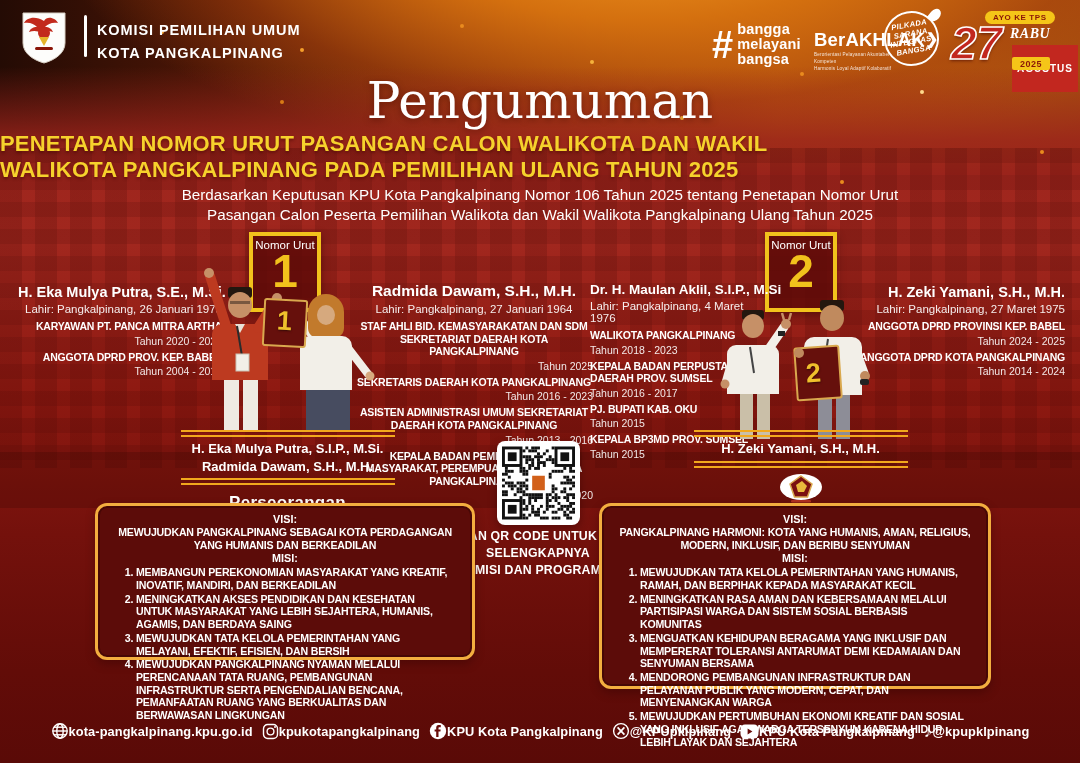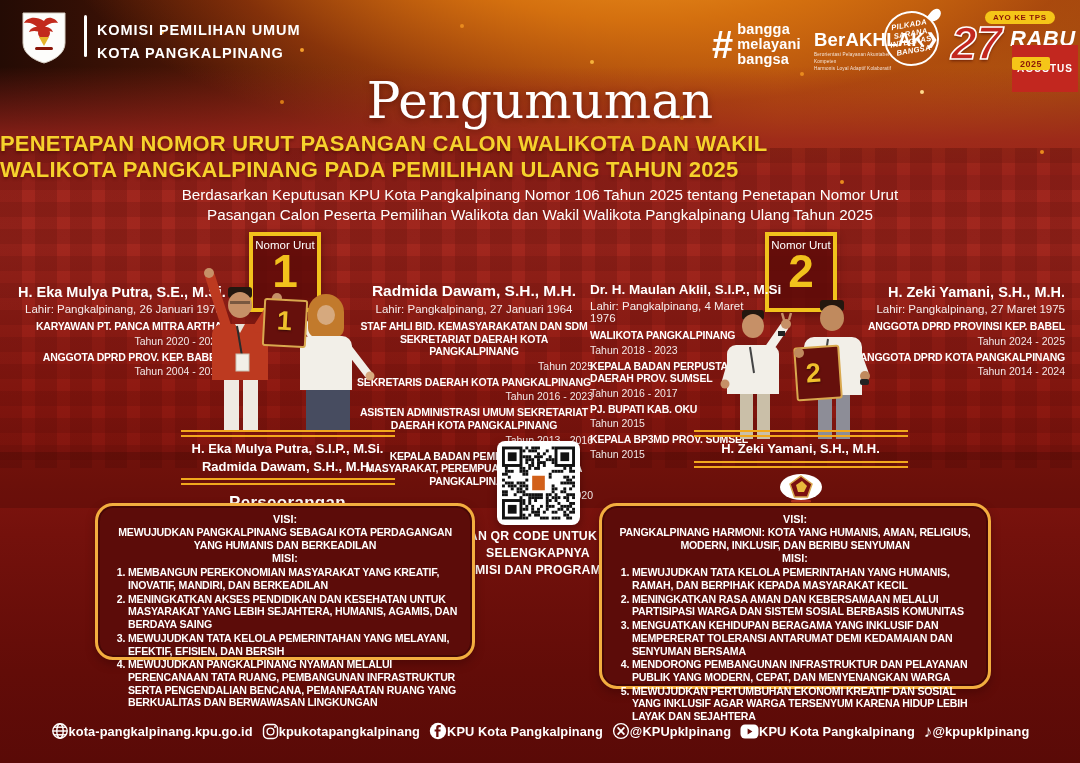--- a/index.html
+++ b/index.html
@@ -39,21 +39,21 @@
   .pilkada{position:absolute;left:884px;top:11px;width:55px;height:55px;border:2.5px solid #fff;border-radius:50%;
     transform:rotate(-10deg);text-align:center;font-style:italic;font-weight:bold;font-size:7.6px;
     line-height:1.12;padding-top:8px;box-sizing:border-box;letter-spacing:.3px;}
   .pilkada-tail{position:absolute;left:930px;top:8px;width:10px;height:14px;border-radius:50% 50% 50% 0;
     background:#fff;transform:rotate(40deg);}
   .date-badge{position:absolute;left:950px;top:8px;width:124px;height:66px;}
   .ayo-pill{position:absolute;left:35px;top:3px;background:#F5C518;color:#8a1508;font-size:8px;font-weight:bold;
     padding:2px 8px;border-radius:8px;letter-spacing:.6px;white-space:nowrap;}
   .day-num{position:absolute;left:1px;top:8px;font-size:46px;font-weight:bold;color:#C2271F;
     -webkit-text-stroke:1.6px #fff;text-shadow:0 2px 3px rgba(60,0,0,.55);font-style:italic;}
-  .weekday{position:absolute;left:60px;top:18px;font-size:22px;font-weight:bold;font-style:italic;letter-spacing:.5px;}
+  .weekday{position:absolute;left:60px;top:18px;font-size:14px;font-weight:bold;font-style:italic;letter-spacing:.5px;font-family:Liberation Serif, serif;}
   .month-pill{position:absolute;left:62px;top:37px;background:#C2271F;color:#fff;font-size:10px;font-weight:bold;
     padding:18px 5px;letter-spacing:1px;}
   .year-pill{position:absolute;left:62px;top:49px;background:#F5C518;color:#8a1508;font-size:9px;font-weight:bold;
     padding:1.5px 8px;border-radius:2px;letter-spacing:.5px;}
   
   .script-title{position:absolute;left:0;top:76px;width:100%;text-align:center;
     font-family:"DejaVu Serif",serif;font-size:50px;line-height:1;
     text-shadow:0 2px 6px rgba(70,10,0,.5);}
   .heading{position:absolute;left:0;top:131px;width:100%;text-align:left;color:#F6D22C;
     font-size:22px;font-weight:bold;line-height:1.2;letter-spacing:.2px;text-shadow:0 2px 3px rgba(60,5,0,.45);}
@@ -92,28 +92,28 @@
   .double-rule{width:214px;height:7px;margin:0 auto;border-top:2.5px solid #F2A81D;border-bottom:2.5px solid #F2A81D;box-sizing:border-box;}
   .pair-names{font-size:13px;font-weight:bold;line-height:1.35;margin:3px 0;}
   .affiliation{font-size:17px;font-weight:bold;margin-top:8px;letter-spacing:.3px;}
   .party-logo{margin-top:5px;}
   
   .qr-box{position:absolute;left:497px;top:441px;width:83px;height:84px;background:#fff;border-radius:8px;
     box-shadow:0 3px 8px rgba(40,0,0,.4);display:flex;align-items:center;justify-content:center;}
   .qr-caption{position:absolute;left:438px;top:528px;width:200px;text-align:center;
     font-size:12.3px;font-weight:bold;line-height:1.4;letter-spacing:.2px;}
   
-  .vm-box{position:absolute;border:3px solid #F3AE3F;border-radius:18px;background:#5C0C09;
+  .vm-box{position:absolute;border:3px solid #F3AE3F;border-radius:12px;background:#5C0C09;
     padding:7px 13px 8px;box-sizing:border-box;box-shadow:inset 0 0 0 2px rgba(30,0,0,.35),0 4px 10px rgba(40,0,0,.35);}
   #vm1{left:95px;top:503px;width:380px;height:157px;}
   #vm2{left:599px;top:503px;width:392px;height:186px;}
   .vm-label{text-align:center;font-weight:bold;font-size:10.8px;line-height:1.25;}
   .vm-visi{text-align:center;font-weight:bold;font-size:10.6px;line-height:1.2;letter-spacing:-.2px;}
   .vm-misi{margin:1px 0 0;padding-left:17px;font-weight:bold;font-size:10.6px;line-height:1.2;letter-spacing:-.2px;}
-  .vm-misi li{margin:0 0 1px;}
+  .vm-misi li{margin:0 8px 1px;}
   
   .footer{position:absolute;left:0;top:722px;width:100%;display:flex;justify-content:center;
     align-items:center;gap:5px;font-size:12.8px;font-weight:bold;letter-spacing:.1px;}
   .f-item{display:flex;align-items:center;margin:0 2px;white-space:nowrap;}
   .f-item svg{display:block;}
   .ticon{font-size:17px;font-weight:bold;line-height:1;}
 </style>
 </head>
 <body>
 

